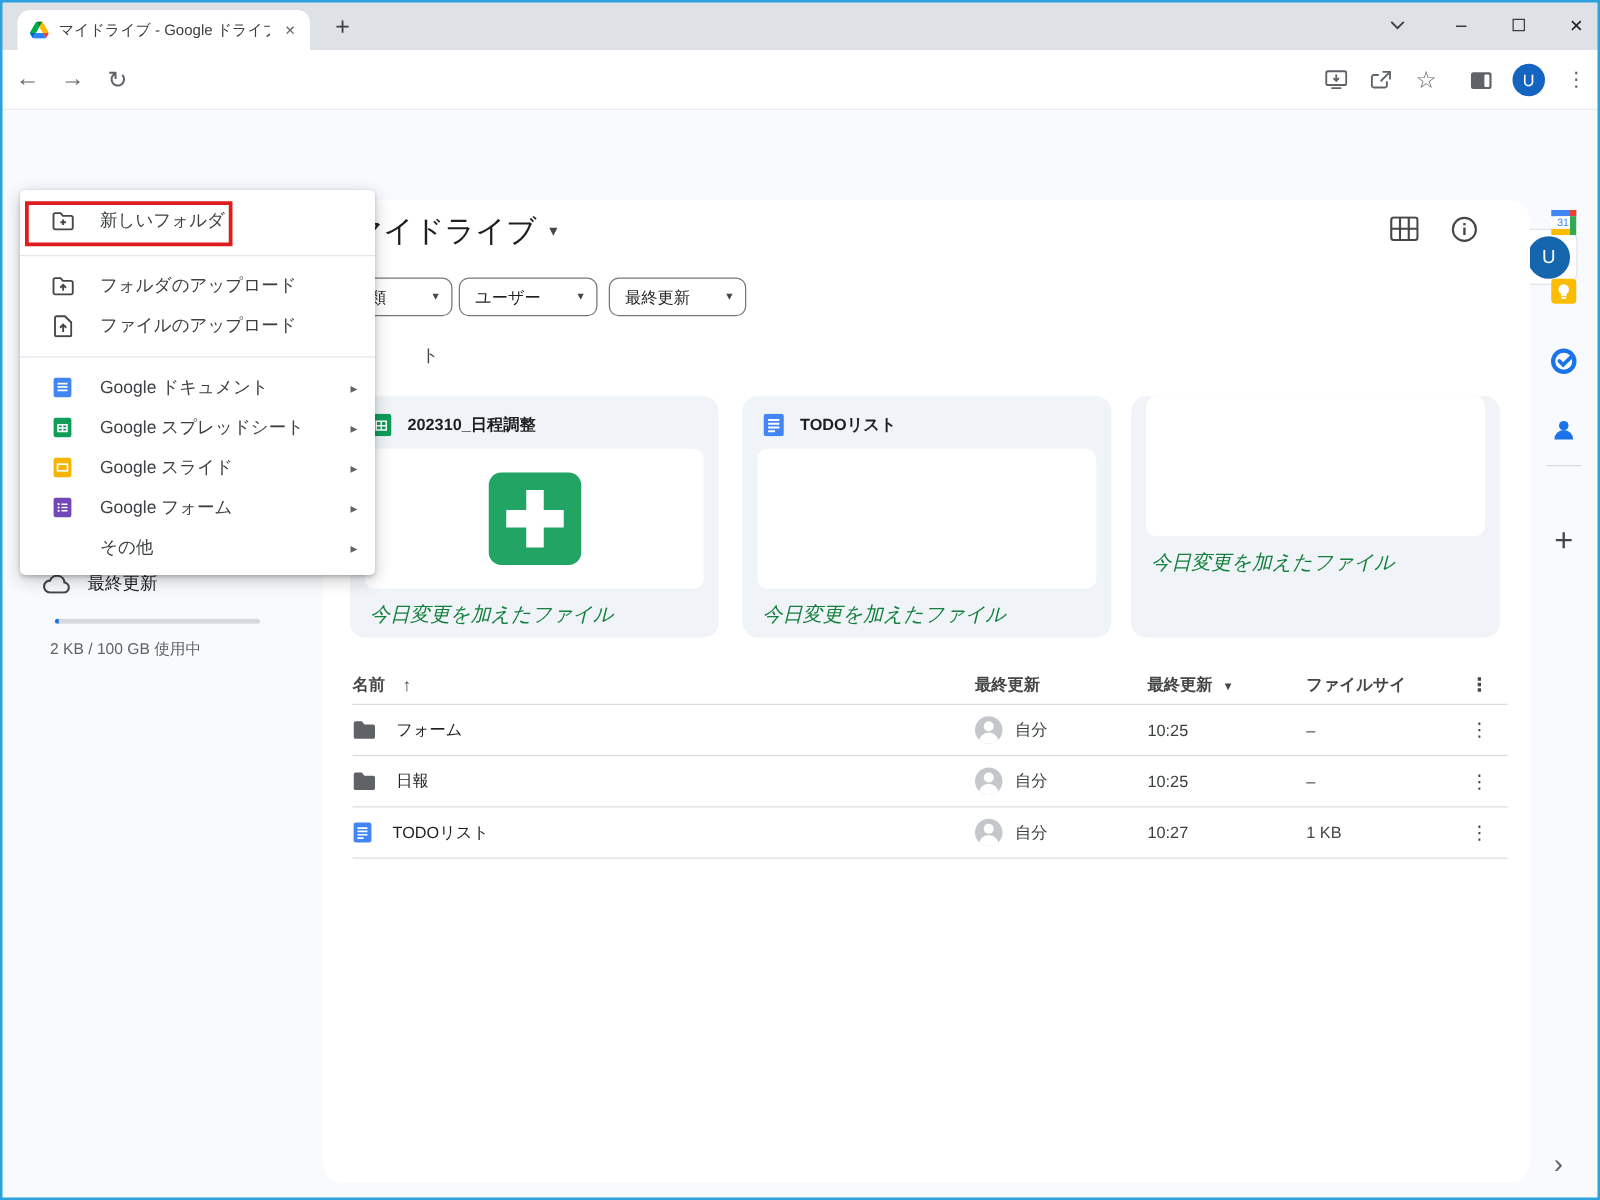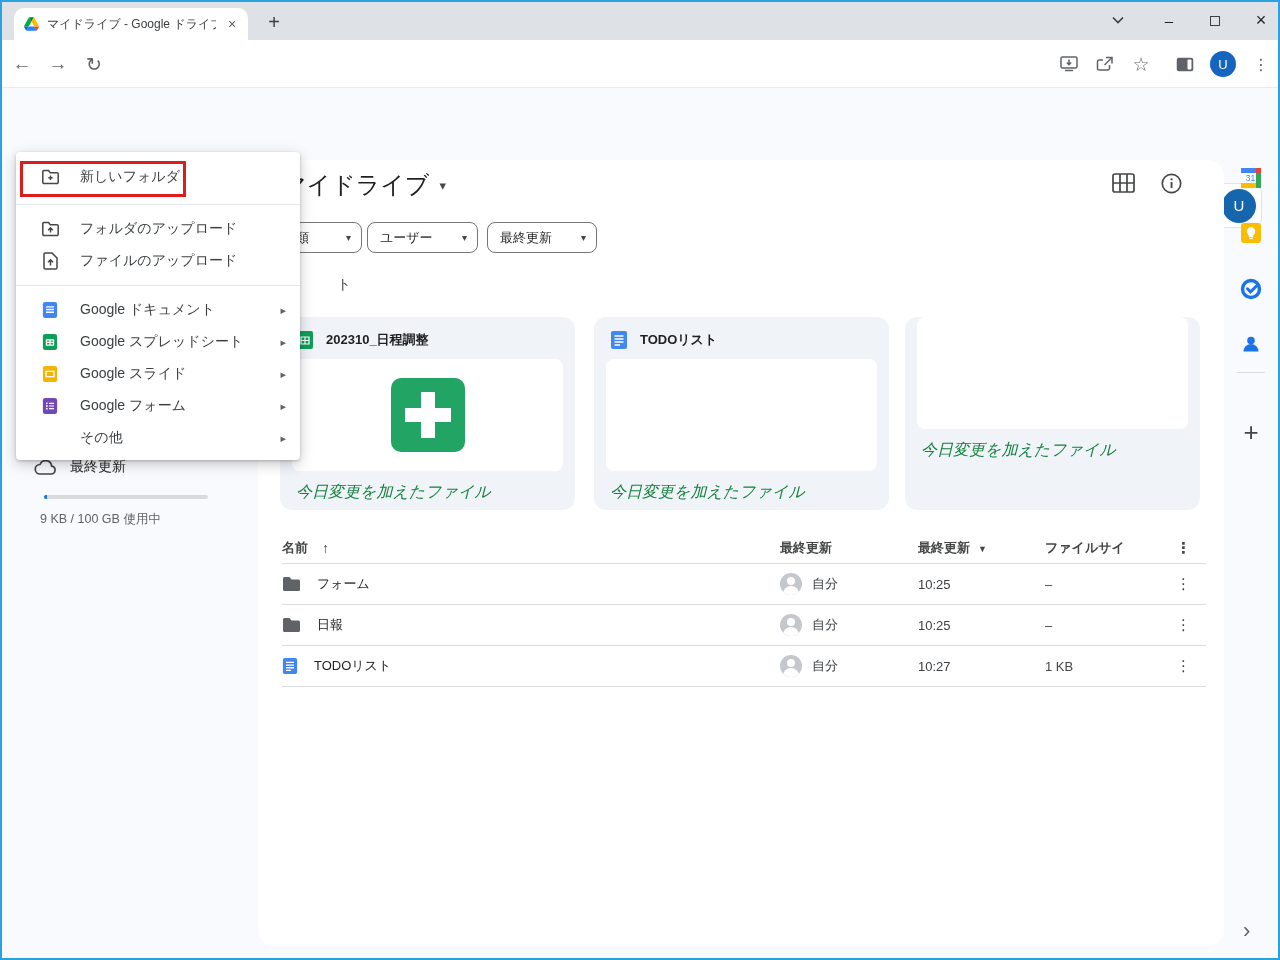--- a/index.html
+++ b/index.html
@@ -396,21 +396,21 @@
   <span>
     <svg width="22" height="15" viewBox="0 0 22 15">
         <path d="M6 14h11a4 4 0 0 0 .6-7.96A6 6 0 0 0 6 4.5 4.75 4.75 0 0 0 6 14z" fill="none" stroke="#444746" stroke-width="1.7"></path>
       </svg>
   </span>
   <span>最終更新</span>
 </div>
 <div class="storage-bar">
     <div class="storage-fill"></div>
   </div>
-<div class="storage-usage">9 KB / 100 GB 使用中</div>
+<div class="storage-usage">2 KB / 100 GB 使用中</div>
 
 <span class="rail-ic" style="top:166px;justify-content:center;">
   <svg width="22" height="22" viewBox="0 0 22 22">
       <rect x="1" y="1" width="20" height="20" rx="2" fill="#fff"></rect>
       <rect x="1" y="1" width="20" height="5" fill="#4285f4"></rect>
       <rect x="16" y="1" width="5" height="5" fill="#ea4335"></rect>
       <rect x="16" y="6" width="5" height="15" fill="#34a853"></rect>
       <rect x="1" y="16" width="15" height="5" fill="#fbbc04"></rect>
       <rect x="5" y="6" width="11" height="10" fill="#fff"></rect>
       <text x="10.5" y="14" text-anchor="middle" font-size="8.5" fill="#4285f4" font-family="Liberation Sans, sans-serif">31</text>

